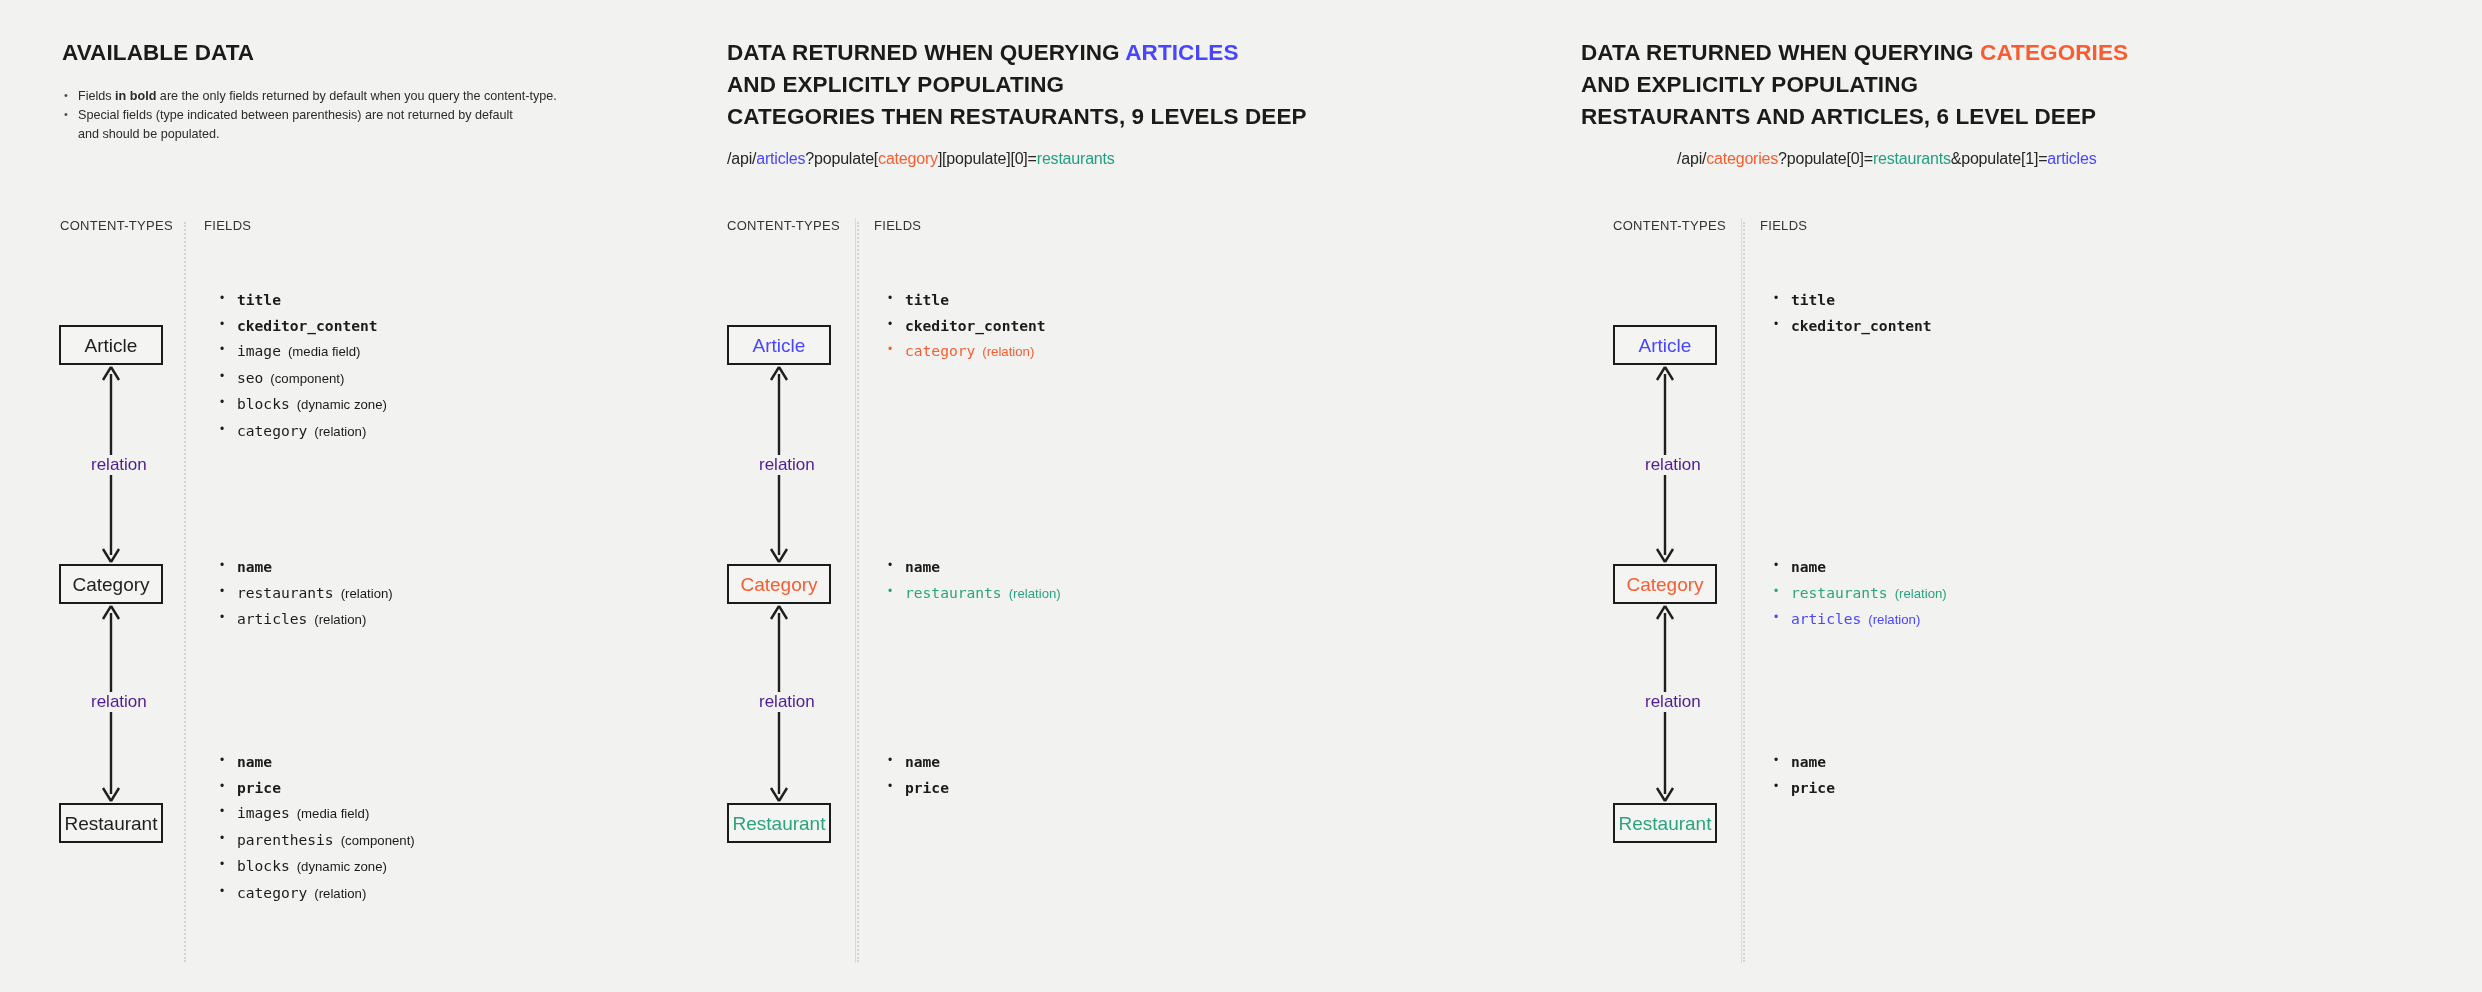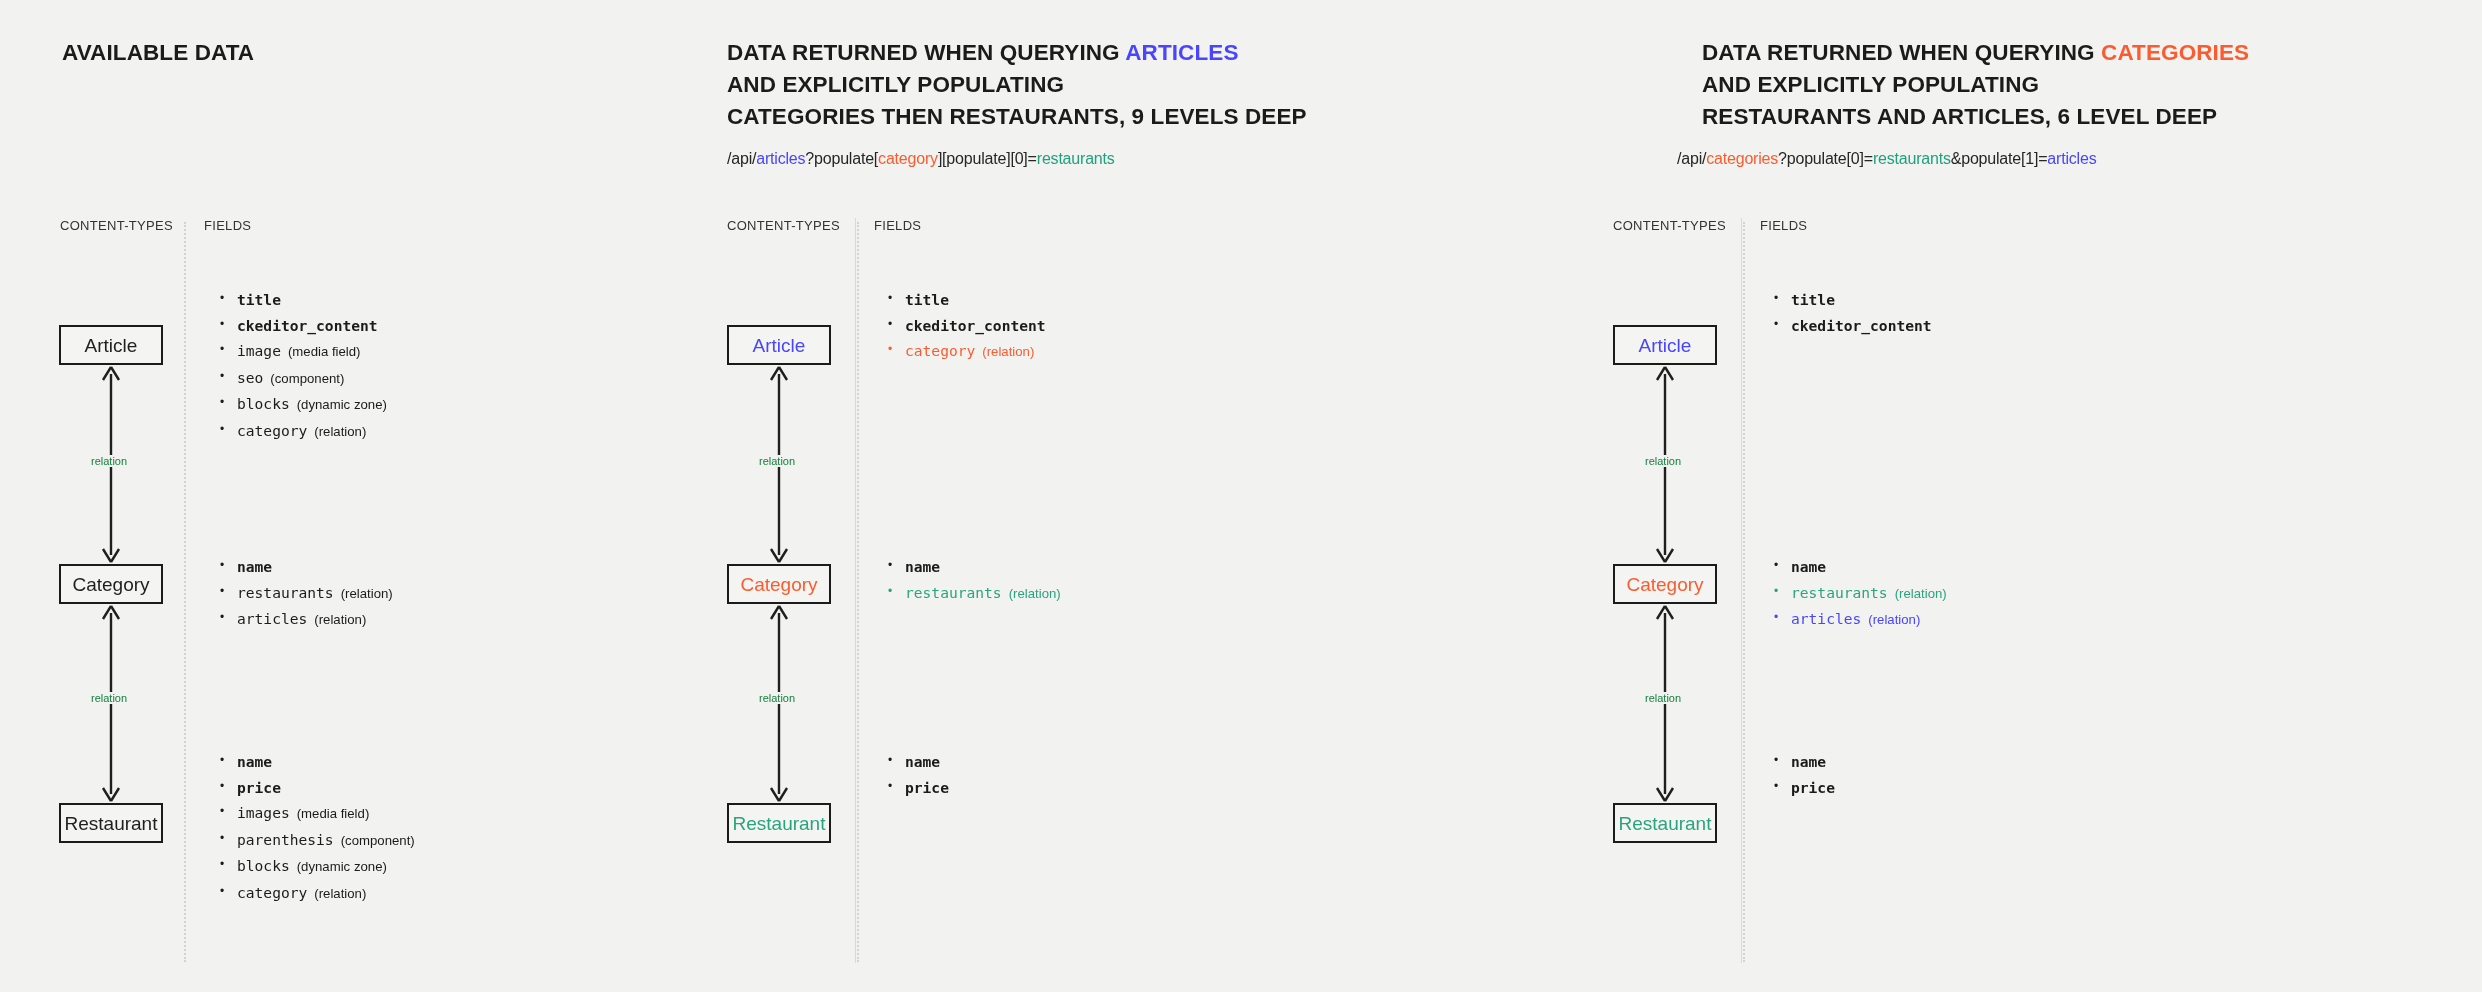--- a/index.html
+++ b/index.html
@@ -124,22 +124,22 @@
   .ct-box.c-red   { color: #fa5c2f; }
   .ct-box.c-teal  { color: #2aa37f; }
 
   
   .arrow {
     position: absolute;
     width: 34px;
   }
   .rel-label {
     position: absolute;
-    font-size: 11px;
-    color: #15803d;
+    font-size: 17px;
+    color: #4c1d95;
     background: #f2f2f1;
     padding: 0 4px;
     white-space: nowrap;
     text-align: center;
   }
 
   
   .field-list {
     position: absolute;
     font-family: "DejaVu Sans Mono", "Liberation Mono", monospace;
@@ -176,20 +176,25 @@
 </style>
 </head>
 <body>
 
 <div class="board">
   <div class="panel-divider" id="divider-1"></div>
   <div class="panel-divider" id="divider-2"></div>
 <div class="heading" id="heading-0" style="left: 62px; top: 37px;">
       <span class="line"><span>AVAILABLE DATA</span></span>
     </div>
+    <div class="notes" style="left: 62px;">
+      <div class="note">Fields <b>in bold</b> are the only fields returned by default when you query the content-type.</div>
+      <div class="note">Special fields (type indicated between parenthesis) are not returned by default
+and should be populated.</div>
+    </div>
     <div class="col-label" style="left: 60px; top: 218px;">CONTENT-TYPES</div>
     <div class="col-label" style="left: 204px; top: 218px;">FIELDS</div>
     <div class="dotted-sep" style="left: 184px;"></div>
     <div class="ct-box c-black" style="left: 59px; top: 325px;">
       <span>Article</span>
     </div>
     <div class="field-list" style="left: 219px; top: 287px;">
       <div class="field-row f-black bold"><span class="fname">title</span></div>
       <div class="field-row f-black bold"><span class="fname">ckeditor_content</span></div>
       <div class="field-row f-black"><span class="fname">image</span><span class="ftype">(media field)</span></div>
@@ -256,21 +261,21 @@
       <div class="field-row f-black bold"><span class="fname">price</span></div>
     </div>
     <div class="arrow" style="left: 762px; top: 366px; height: 197px;"><svg width="34" height="197" viewBox="0 0 34 197">
         <path d="M17 8 L17 189 M17 1 L9 14 M17 1 L25 14 M17 196 L9 183 M17 196 L25 183" stroke="#1f1f1f" stroke-width="2.4" fill="none"></path>
       </svg></div>
     <div class="rel-label" style="left: 755px; top: 455px;">relation</div>
     <div class="arrow" style="left: 762px; top: 605px; height: 197px;"><svg width="34" height="197" viewBox="0 0 34 197">
         <path d="M17 8 L17 189 M17 1 L9 14 M17 1 L25 14 M17 196 L9 183 M17 196 L25 183" stroke="#1f1f1f" stroke-width="2.4" fill="none"></path>
       </svg></div>
     <div class="rel-label" style="left: 755px; top: 692px;">relation</div>
-    <div class="heading" id="heading-2" style="left: 1702px; top: 37px;">
+    <div class="heading" id="heading-2" style="left: 1581px; top: 37px;">
       <span class="line"><span>DATA RETURNED WHEN QUERYING </span><span class="kw-categories">CATEGORIES</span></span>
       <span class="line"><span>AND EXPLICITLY POPULATING</span></span>
       <span class="line"><span>RESTAURANTS AND ARTICLES, 6 LEVEL DEEP</span></span>
     </div>
     <div class="api-url" style="left: 1677px; top: 150px;"><span>/api/</span><span class="c-red">categories</span><span>?populate[0]=</span><span class="c-teal">restaurants</span><span>&amp;populate[1]=</span><span class="c-blue">articles</span></div>
     <div class="col-label" style="left: 1613px; top: 218px;">CONTENT-TYPES</div>
     <div class="col-label" style="left: 1760px; top: 218px;">FIELDS</div>
     <div class="dotted-sep" style="left: 1743px;"></div>
     <div class="ct-box c-blue" style="left: 1613px; top: 325px;">
       <span>Article</span>

